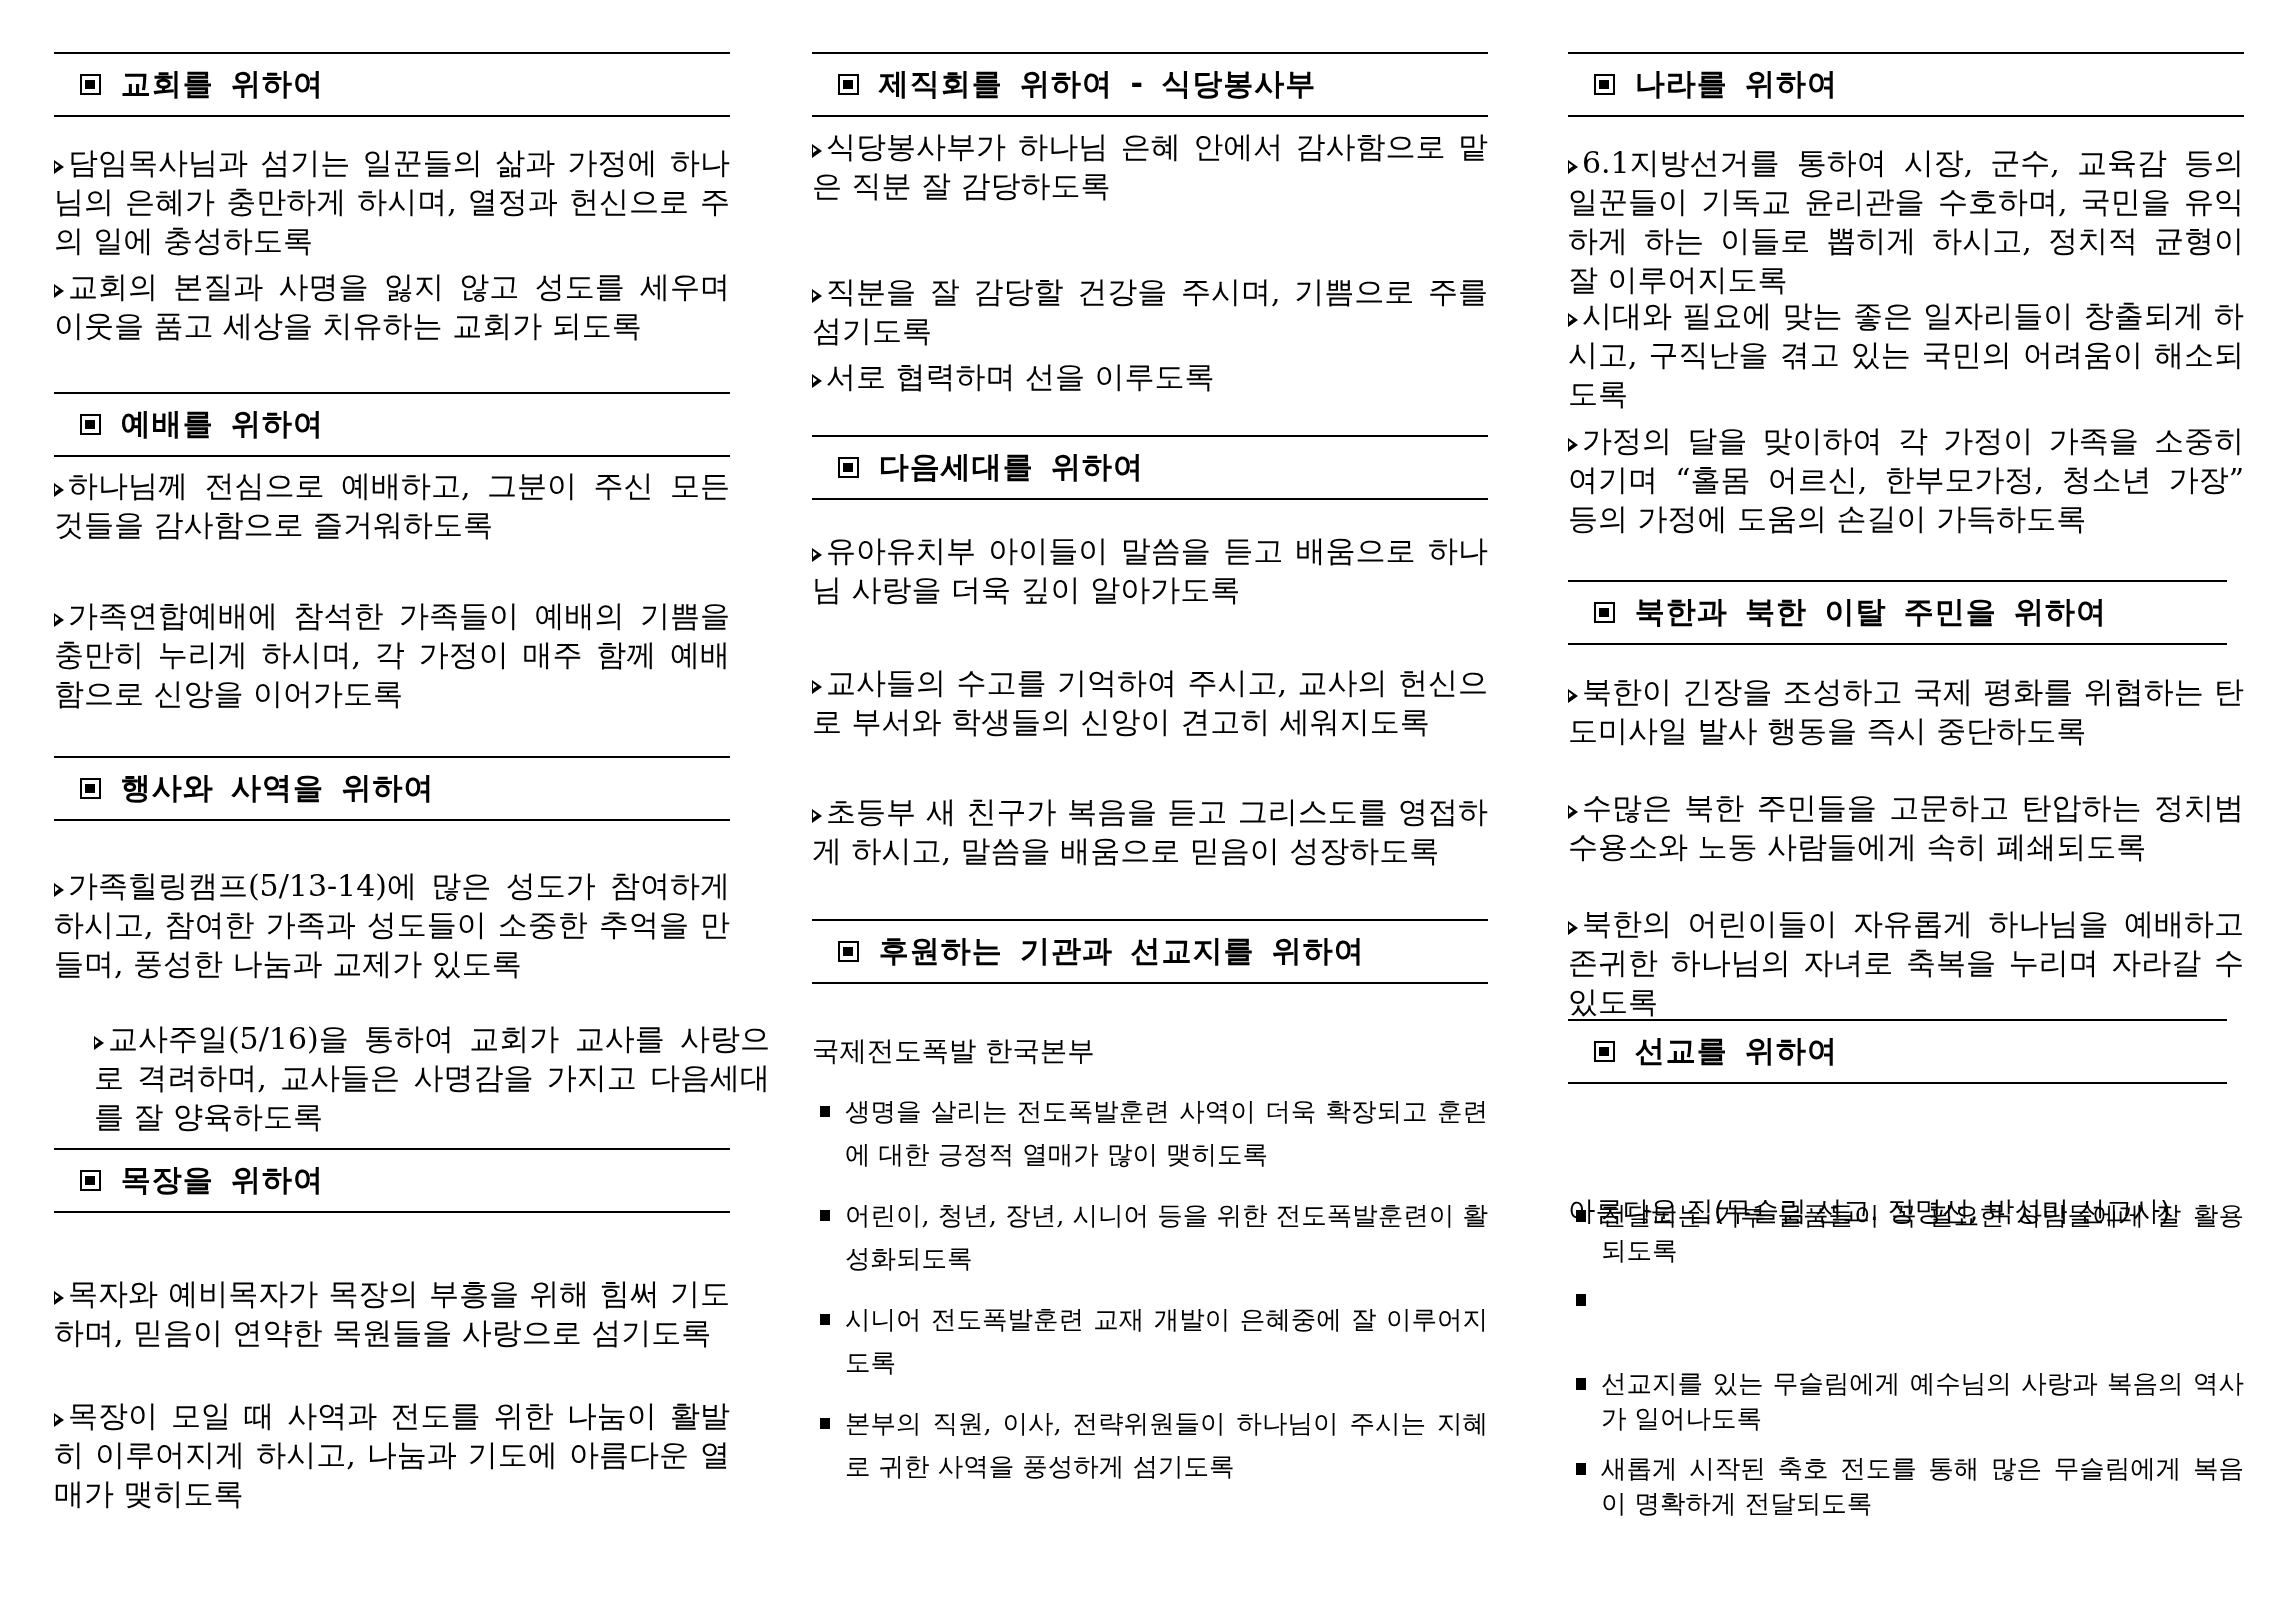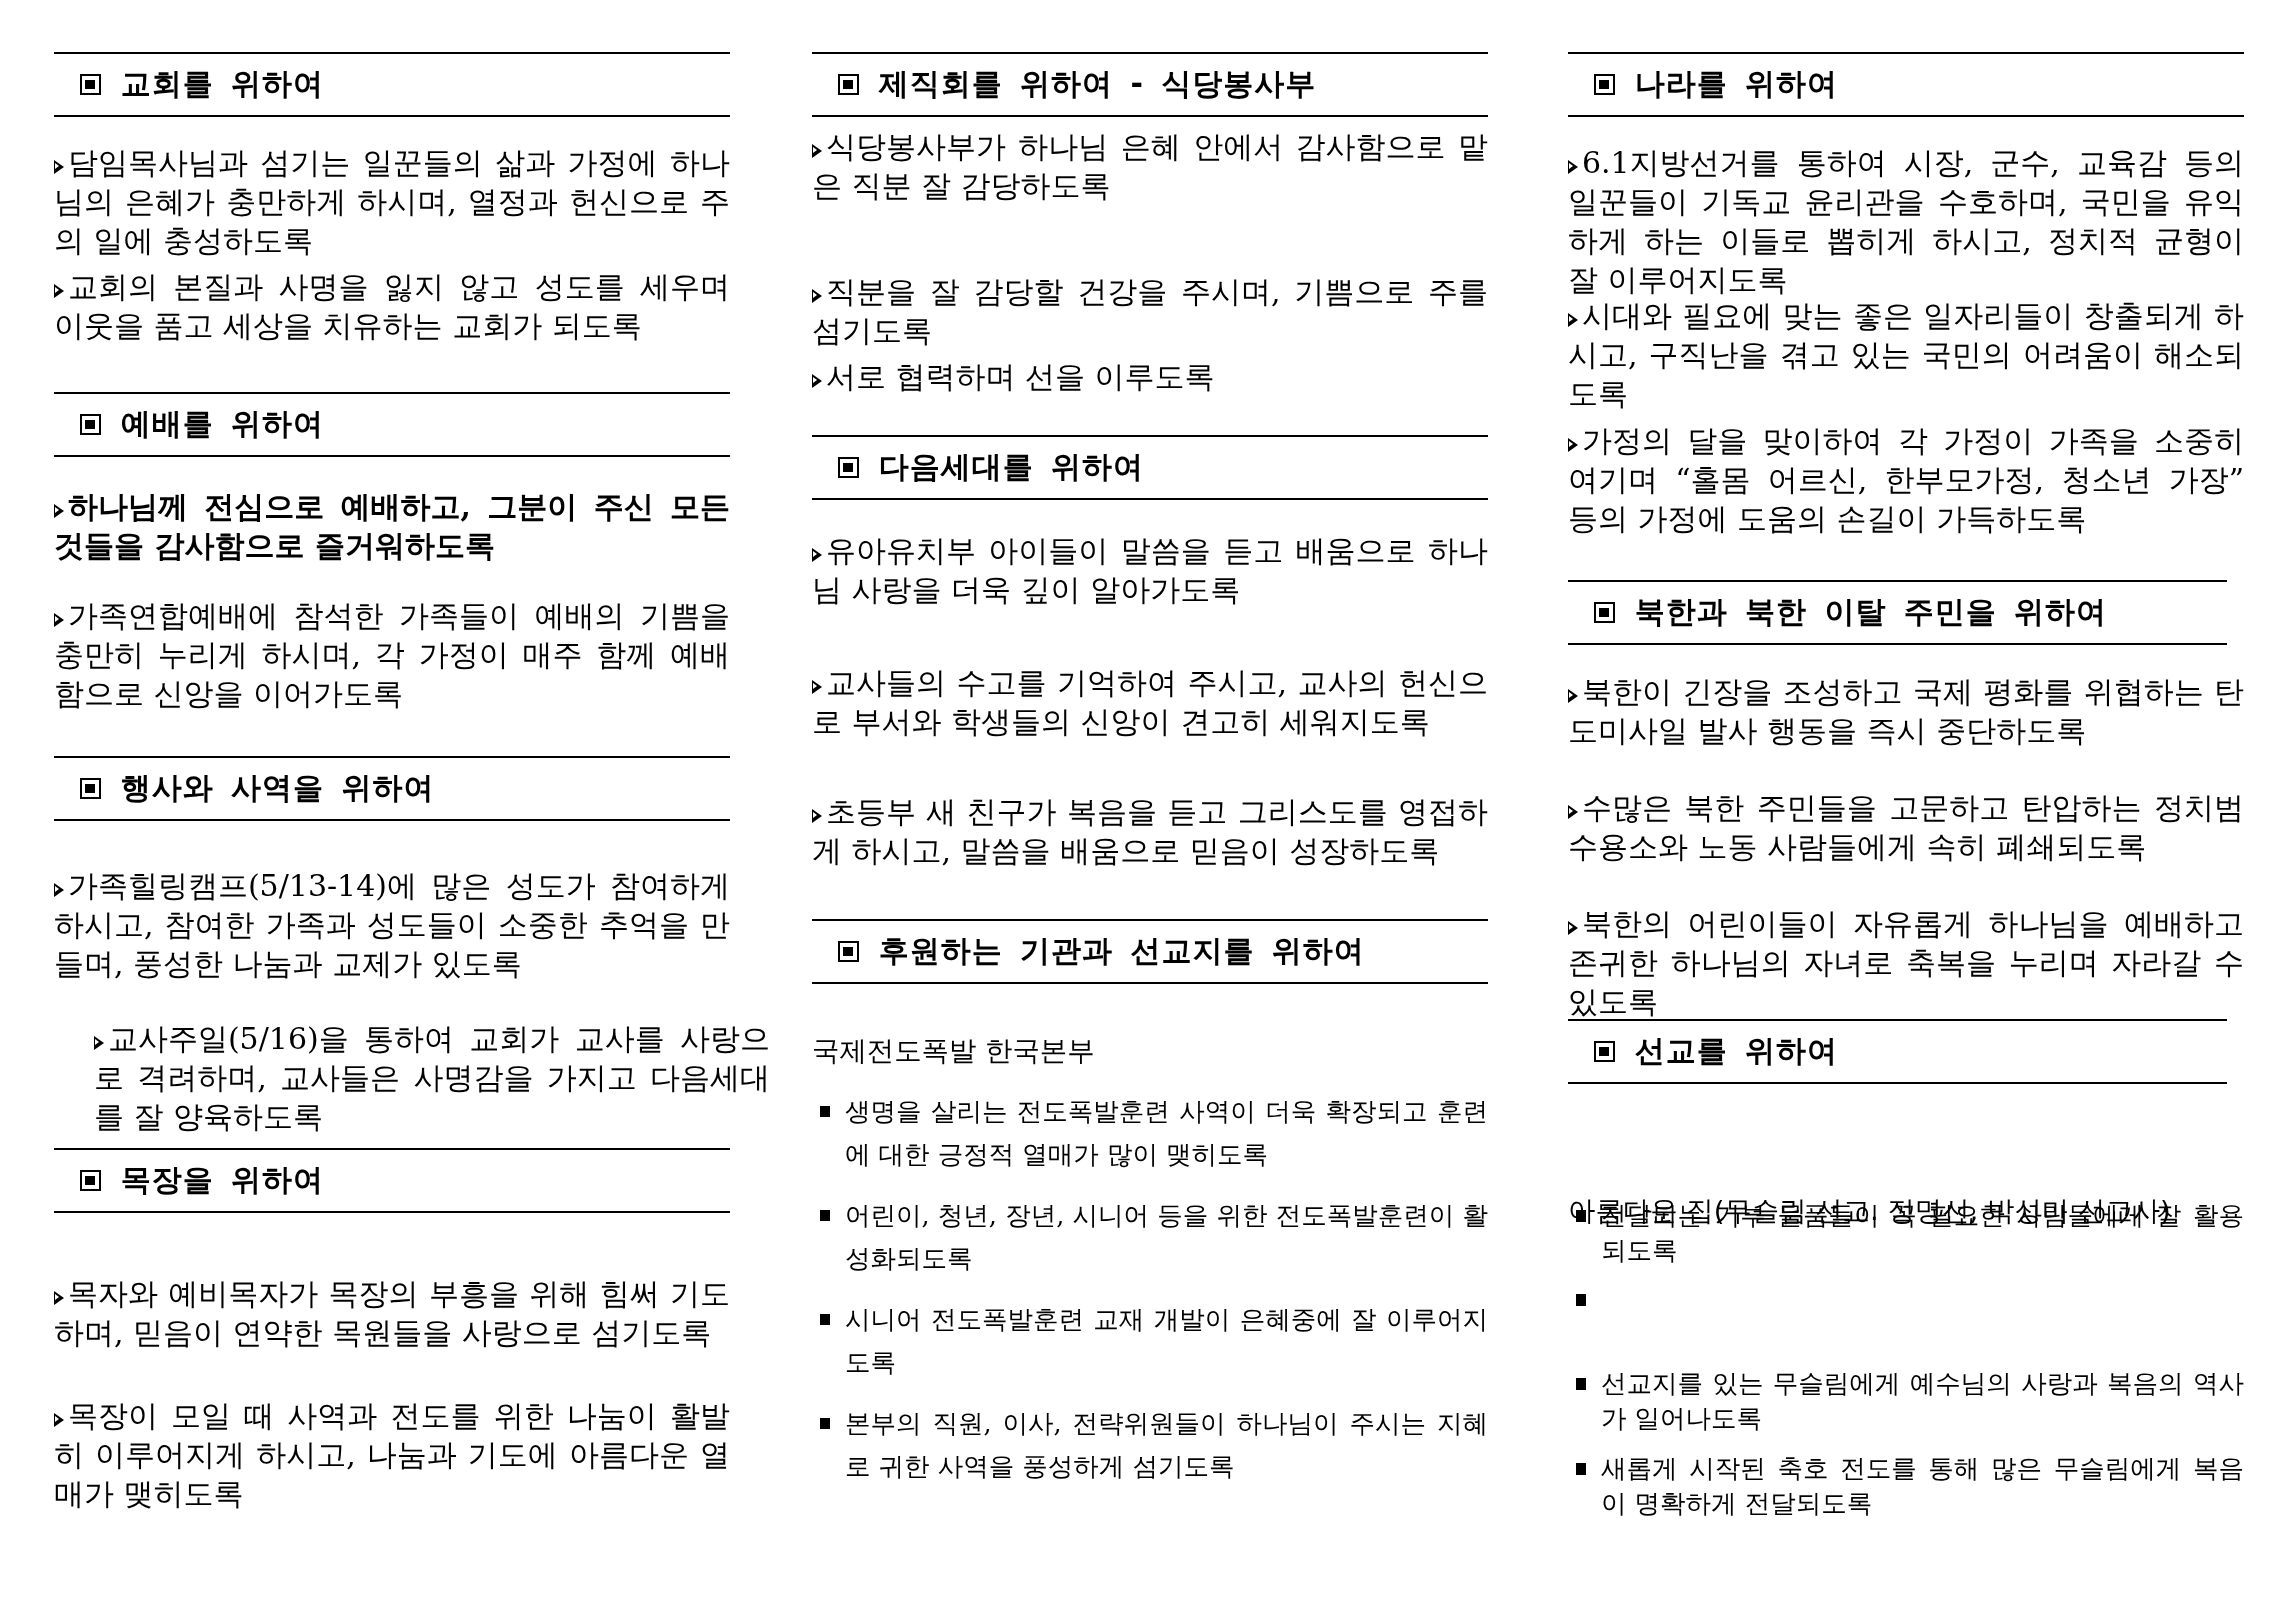--- a/index.html
+++ b/index.html
@@ -35,21 +35,21 @@
   </div>
   <div class="item" style="top:143px;"><span class="tri"></span><span>담임목사님과 섬기는 일꾼들의 삶과 가정에 하나님의 은혜가 충만하게 하시며, 열정과 헌신으로 주의 일에 충성하도록</span></div>
   <div class="item" style="top:267px;"><span class="tri"></span><span>교회의 본질과 사명을 잃지 않고 성도를 세우며 이웃을 품고 세상을 치유하는 교회가 되도록</span></div>
 
   <div class="sec" style="top:392px;">
     <div class="hdr">
       <span class="box"></span>
       <span class="title">예배를 위하여</span>
     </div>
   </div>
-  <div class="item" style="top:487px;font-weight:bold;"><span class="tri"></span><span>하나님께 전심으로 예배하고, 그분이 주신 모든 것들을 감사함으로 즐거워하도록</span></div>
+  <div class="item" style="top:466px;"><span class="tri"></span><span>하나님께 전심으로 예배하고, 그분이 주신 모든 것들을 감사함으로 즐거워하도록</span></div>
   <div class="item" style="top:596px;"><span class="tri"></span><span>가족연합예배에 참석한 가족들이 예배의 기쁨을 충만히 누리게 하시며, 각 가정이 매주 함께 예배함으로 신앙을 이어가도록</span></div>
 
   <div class="sec" style="top:756px;">
     <div class="hdr">
       <span class="box"></span>
       <span class="title">행사와 사역을 위하여</span>
     </div>
   </div>
   <div class="item" style="top:866px;"><span class="tri"></span><span>가족힐링캠프(5/13-14)에 많은 성도가 참여하게 하시고, 참여한 가족과 성도들이 소중한 추억을 만들며, 풍성한 나눔과 교제가 있도록</span></div>
   <div class="item" style="top:1019px;margin-left:40px;"><span class="tri"></span><span>교사주일(5/16)을 통하여 교회가 교사를 사랑으로 격려하며, 교사들은 사명감을 가지고 다음세대를 잘 양육하도록</span></div>

